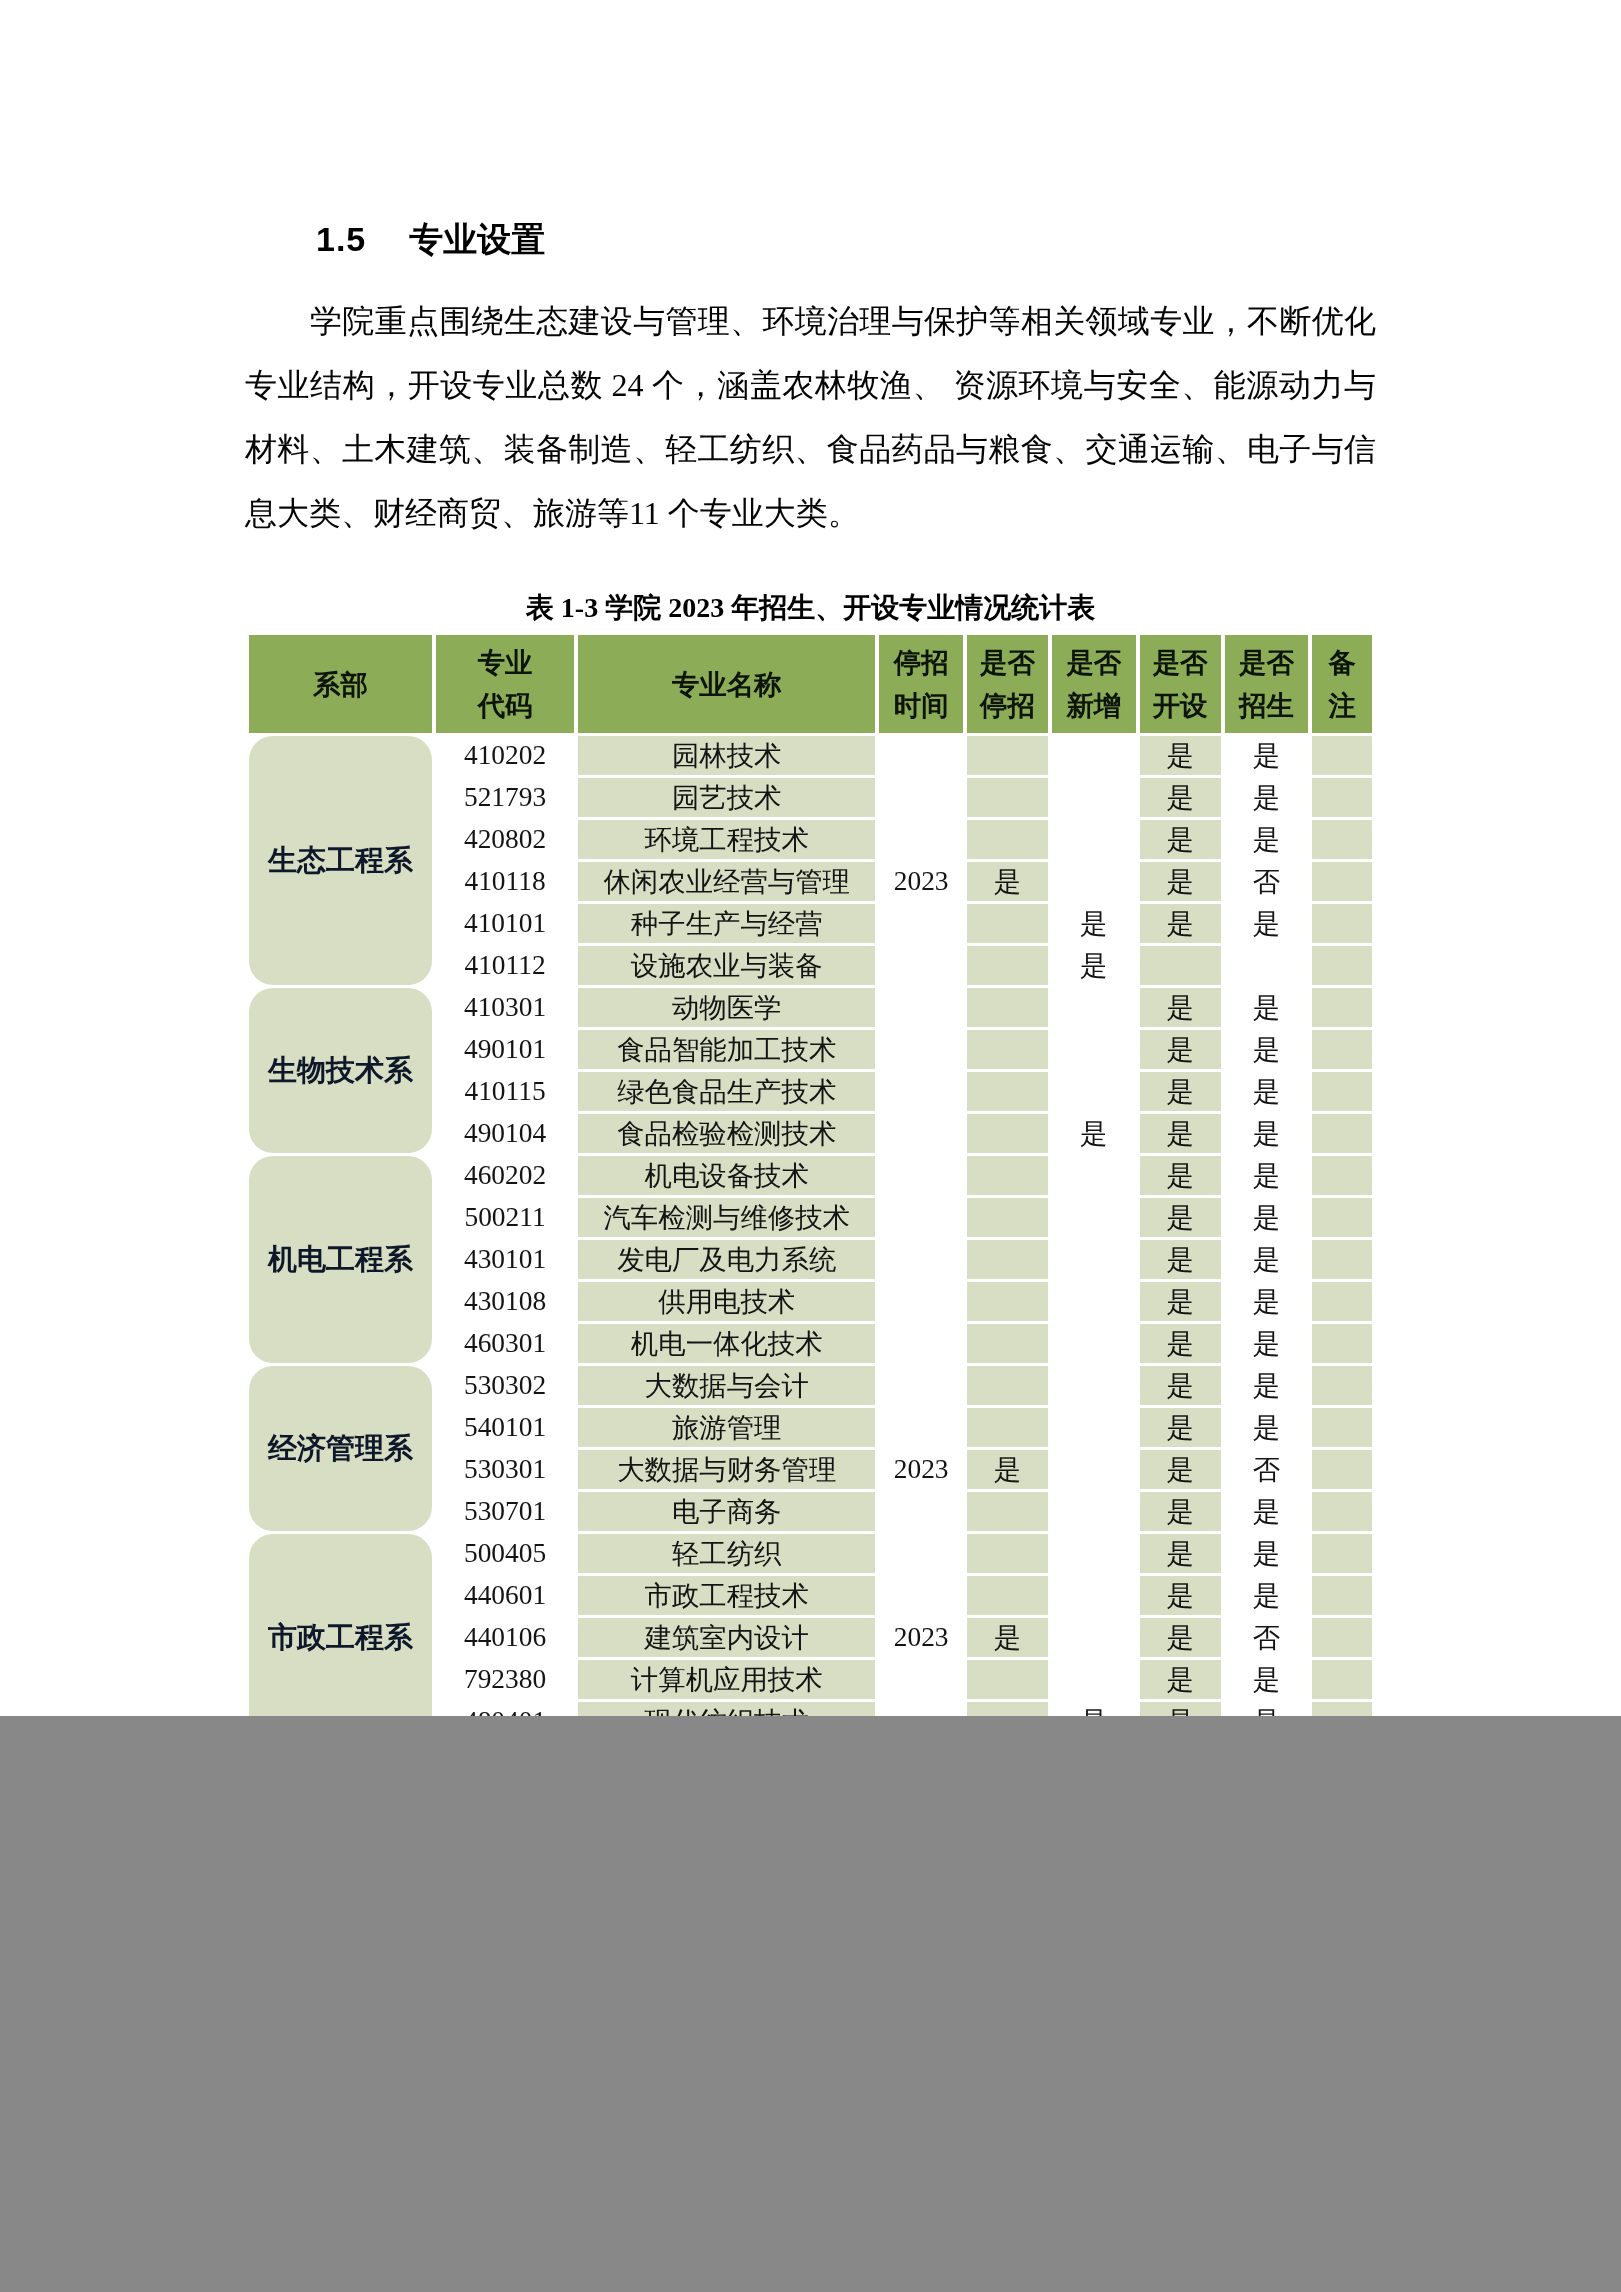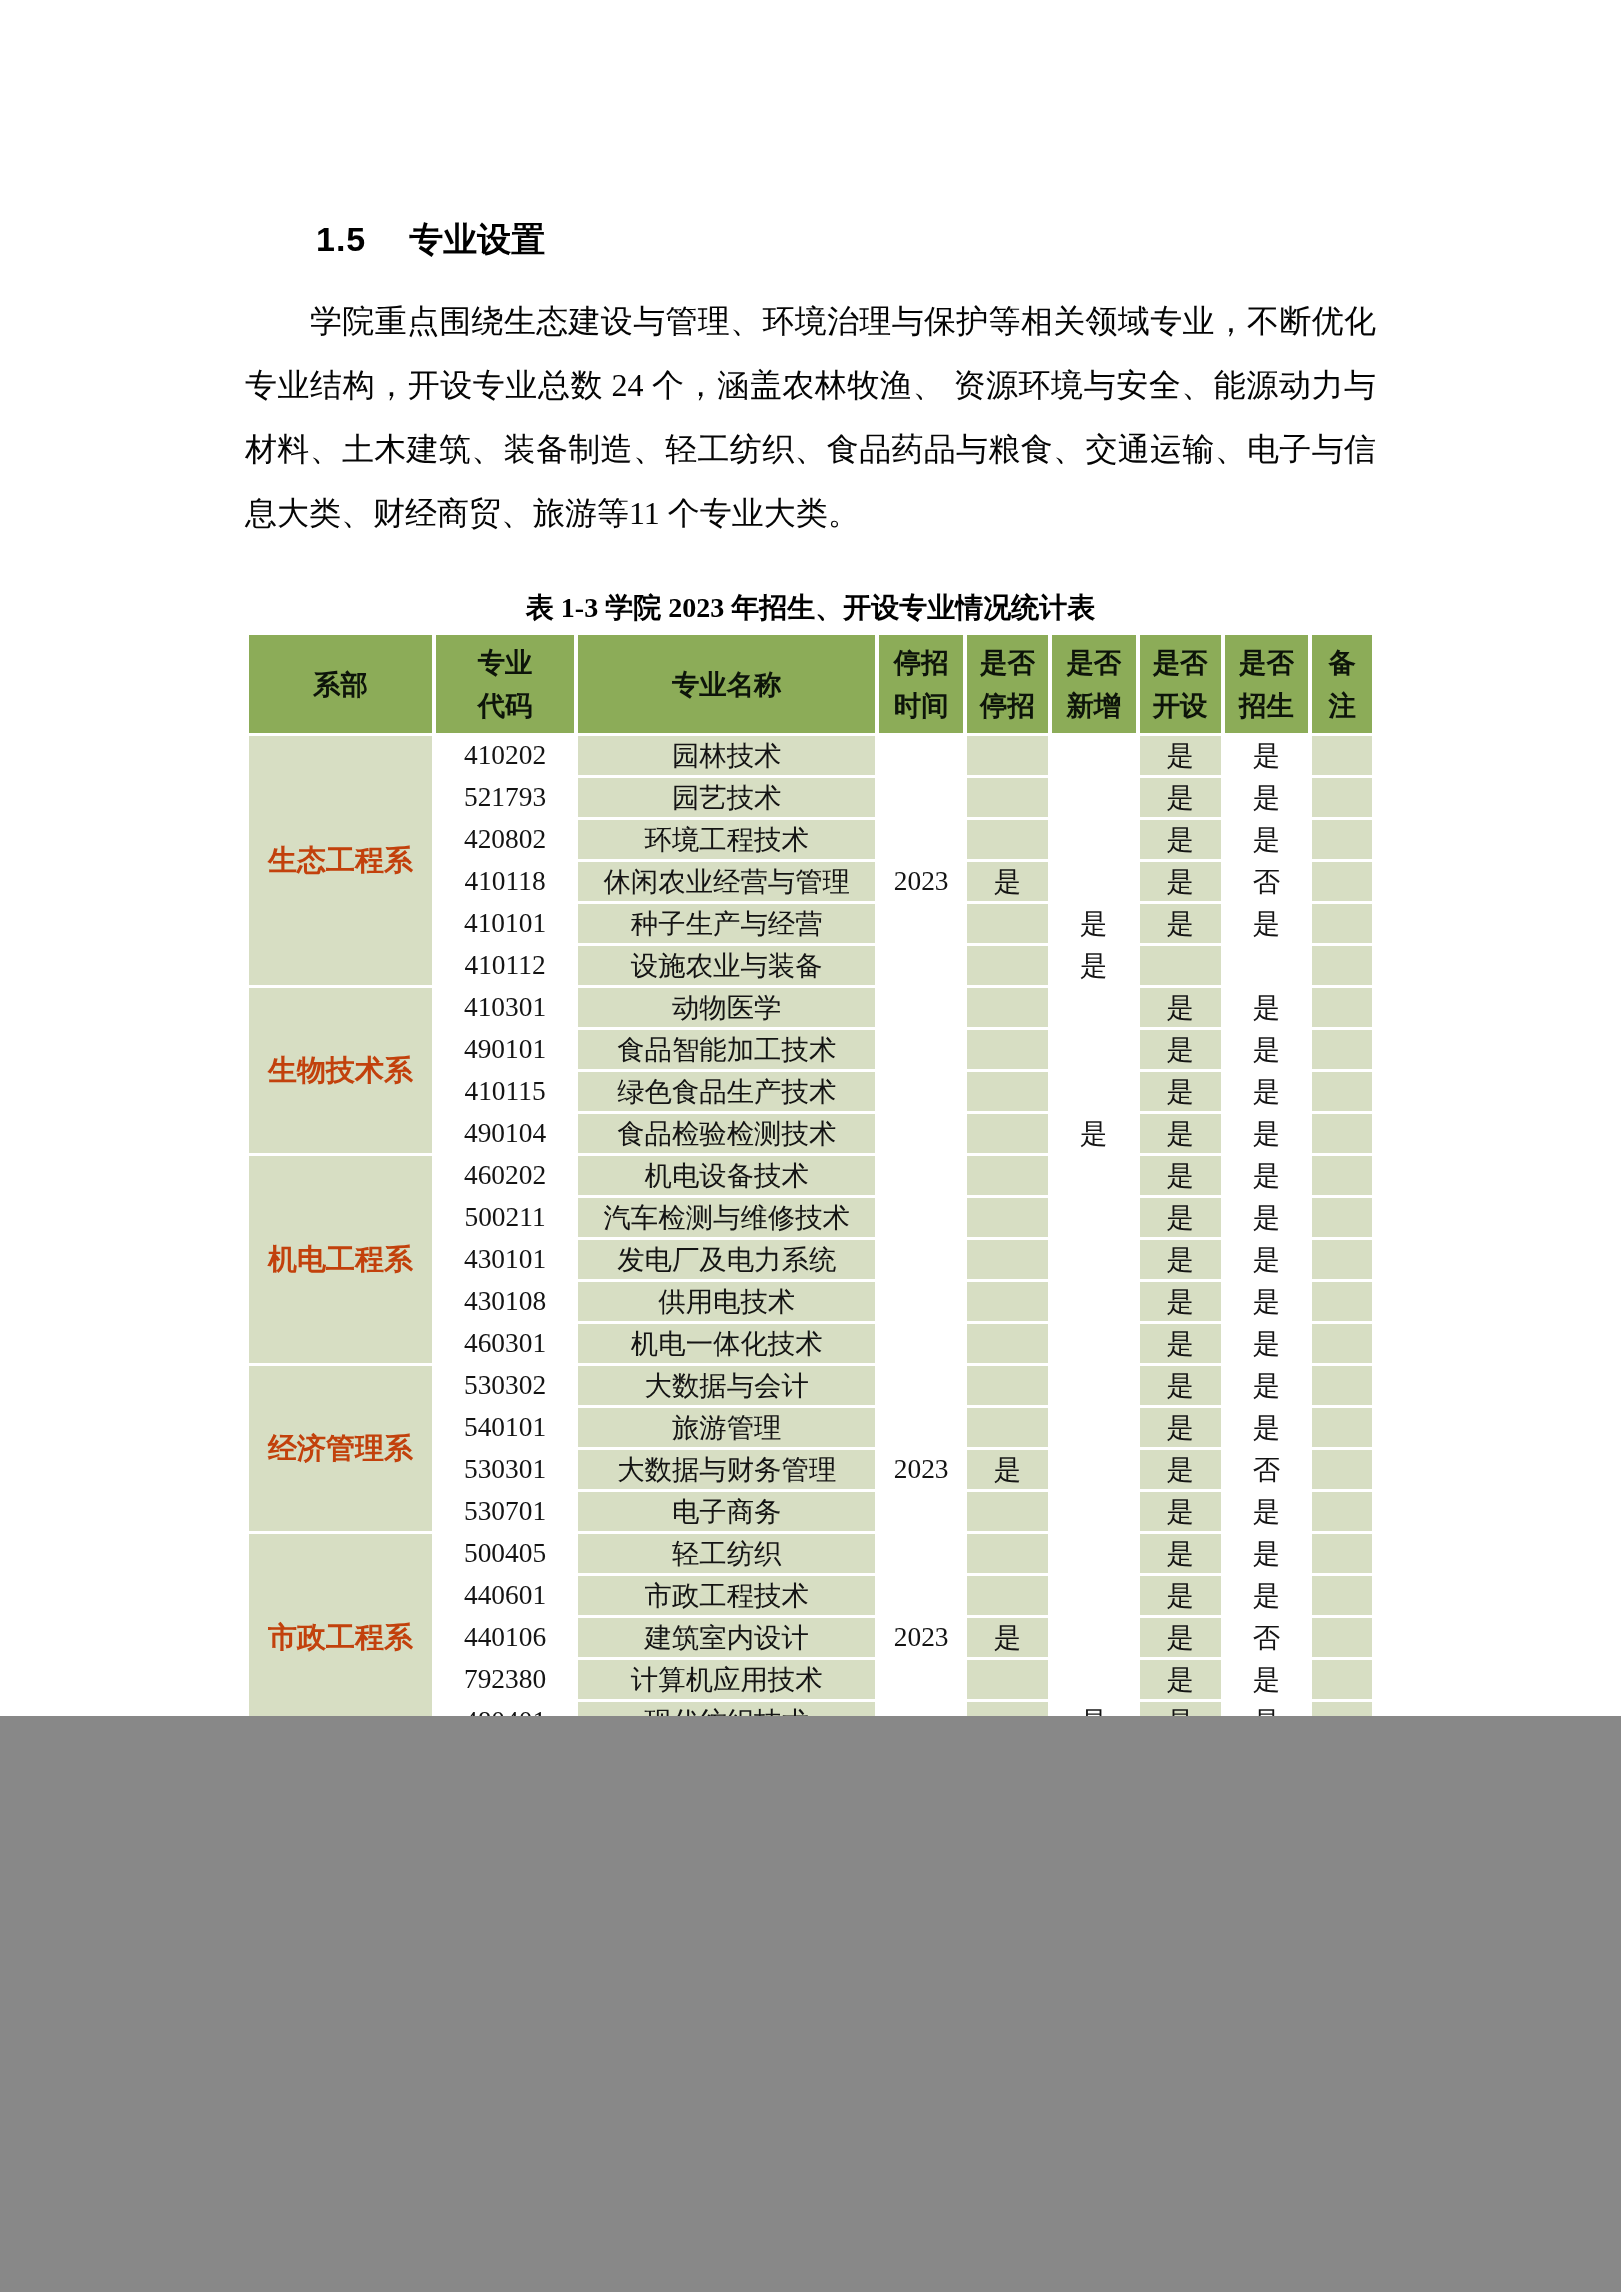--- a/index.html
+++ b/index.html
@@ -66,21 +66,22 @@
   td.cell {
     height:39px;
     font-size:27.4px;
     color:#141414;
   }
   td.dept {
     background:#D7DEC3;
     font-family:"Liberation Sans","DejaVu Sans",sans-serif;
     font-weight:bold;
     font-size:29px;
-    color:#c2410c;
+    color:#0f172a;
+    border-radius:24px;
   }
   .source-note {
     margin-top:7.8px;
     text-align:center;
     font-size:29px;
     color:#050505;
   }
   .page-number {
     position:absolute;
     left:0; right:0;

